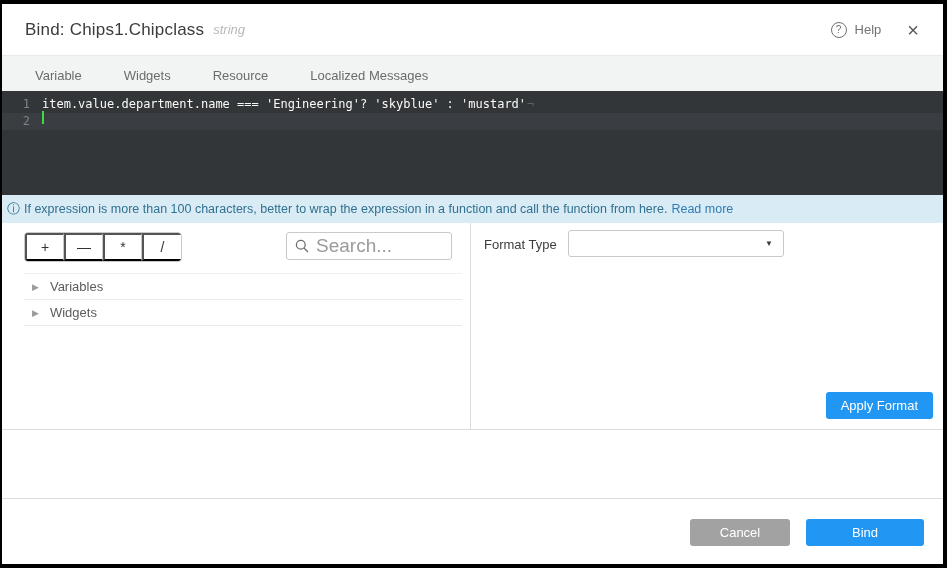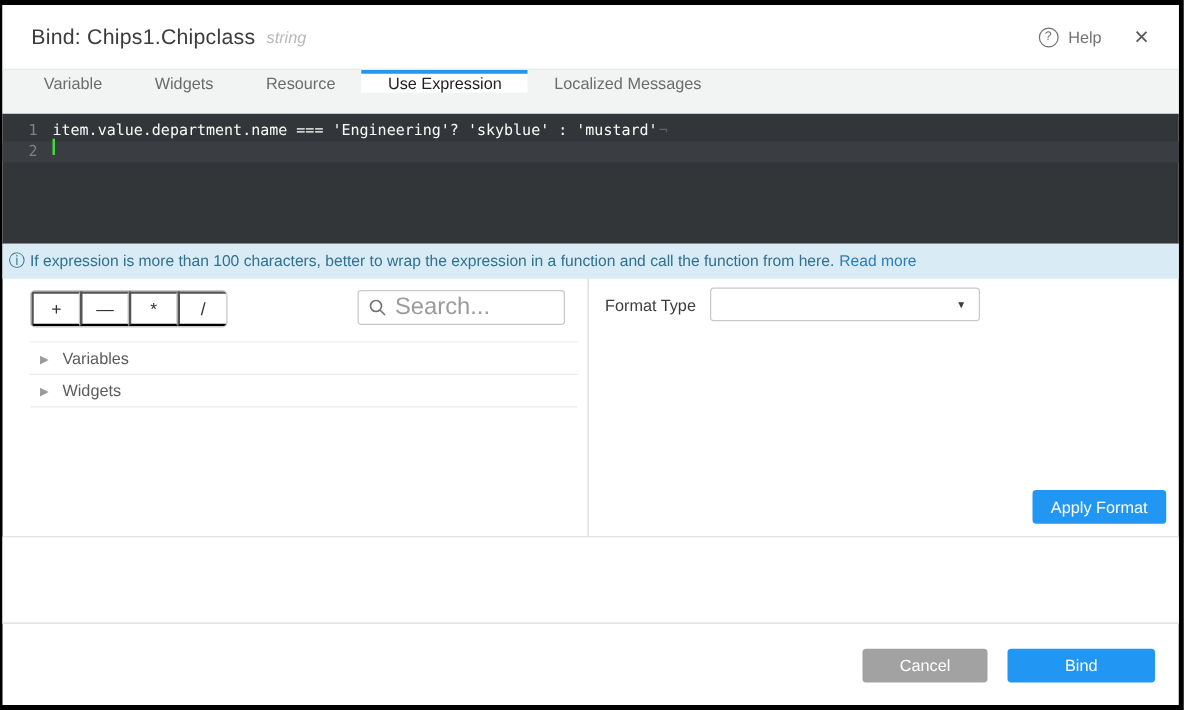--- a/index.html
+++ b/index.html
@@ -37,21 +37,21 @@
   }
   .help-label { font-size: 13px; color: #737373; margin-left: 8px; cursor: pointer; }
   .close-x { font-size: 20px; color: #585858; margin-left: 26px; cursor: pointer; line-height: 1; font-weight: 300; }
 
   
   .tabbar {
     height: 36px;
     background: #f2f4f4;
     border-top: 1px solid #e7eaea;
     display: flex;
-    align-items: flex-start;
+    align-items: center;
     padding-left: 12px;
     flex: 0 0 auto;
   }
   .tab {
     display: flex; align-items: center;
     padding: 0 21px;
     font-size: 13px; color: #6b6b6b;
     border-top: 3px solid transparent;
     cursor: pointer;
   }
@@ -208,23 +208,20 @@
 
   <div class="tabbar">
     <div class="tab">
         <span>Variable</span>
       </div>
     <div class="tab">
         <span>Widgets</span>
       </div>
     <div class="tab">
         <span>Resource</span>
-      </div>
-    <div class="tab active">
-        <span>Use Expression</span>
       </div>
     <div class="tab">
         <span>Localized Messages</span>
       </div>
   </div>
 
   <div class="editor">
     <div class="code-line">
       <span class="gutter">1</span>
       <span class="code-text">item.value.department.name === 'Engineering'? 'skyblue' : 'mustard'</span>

